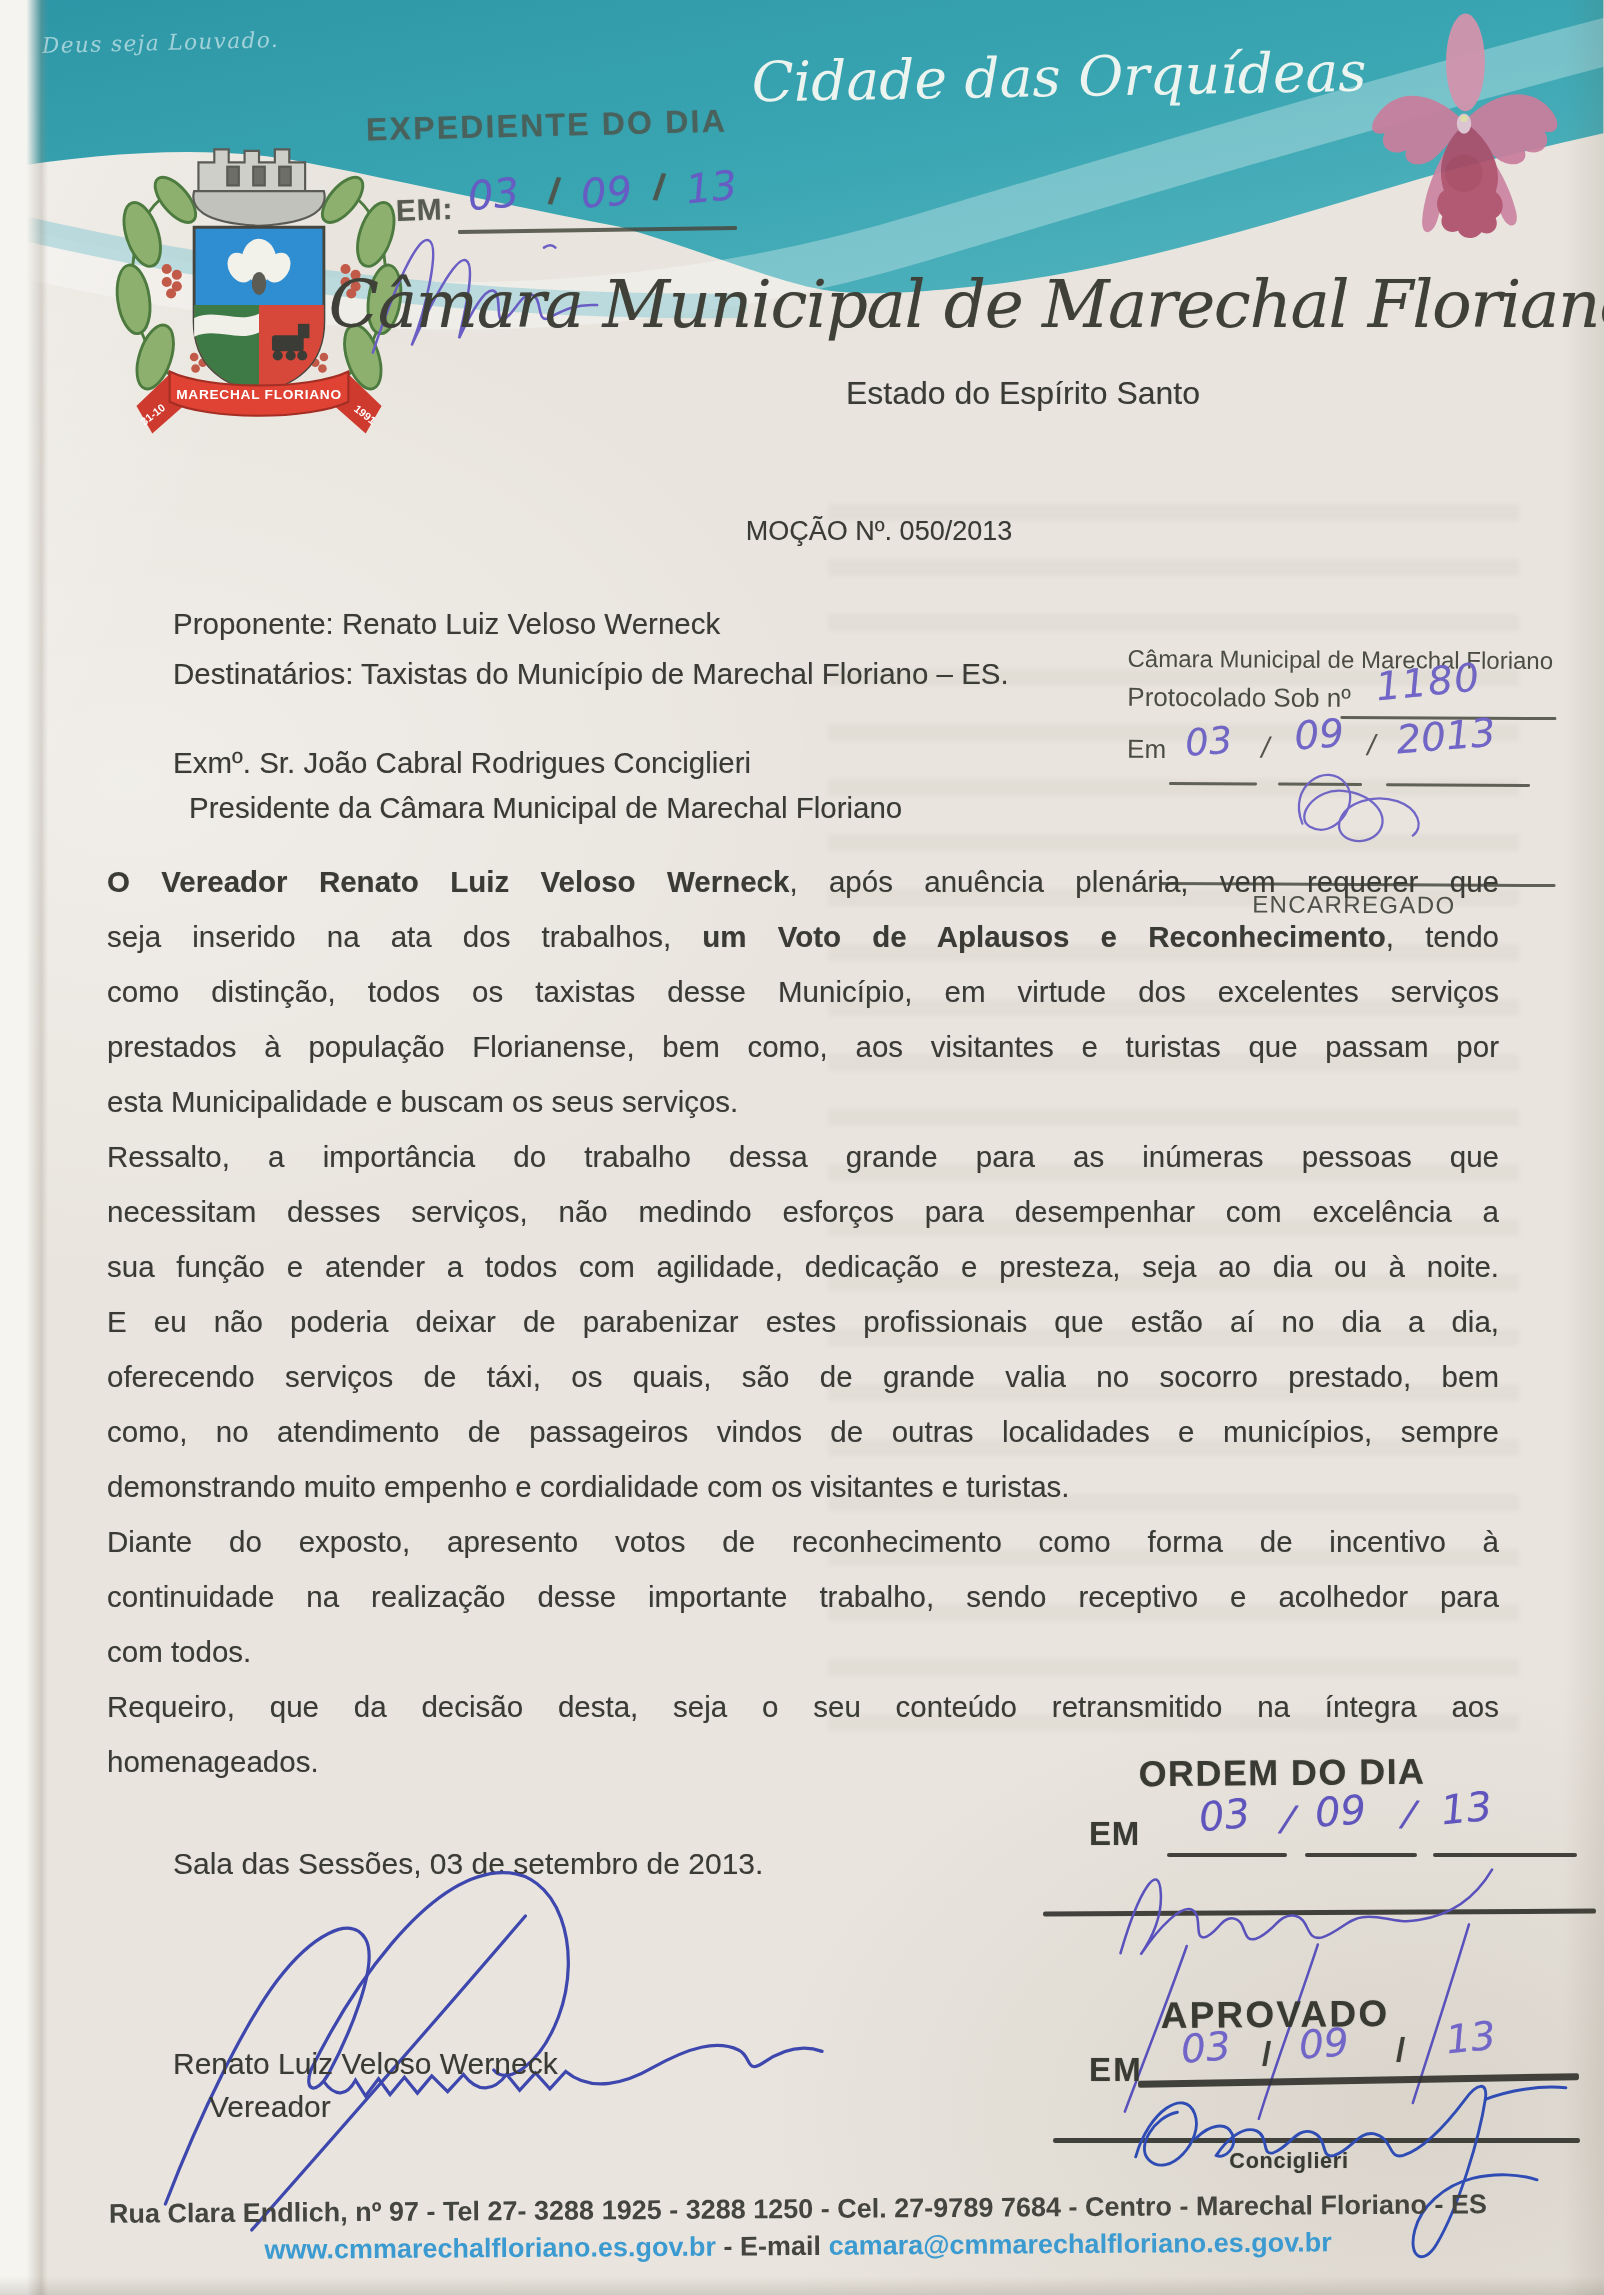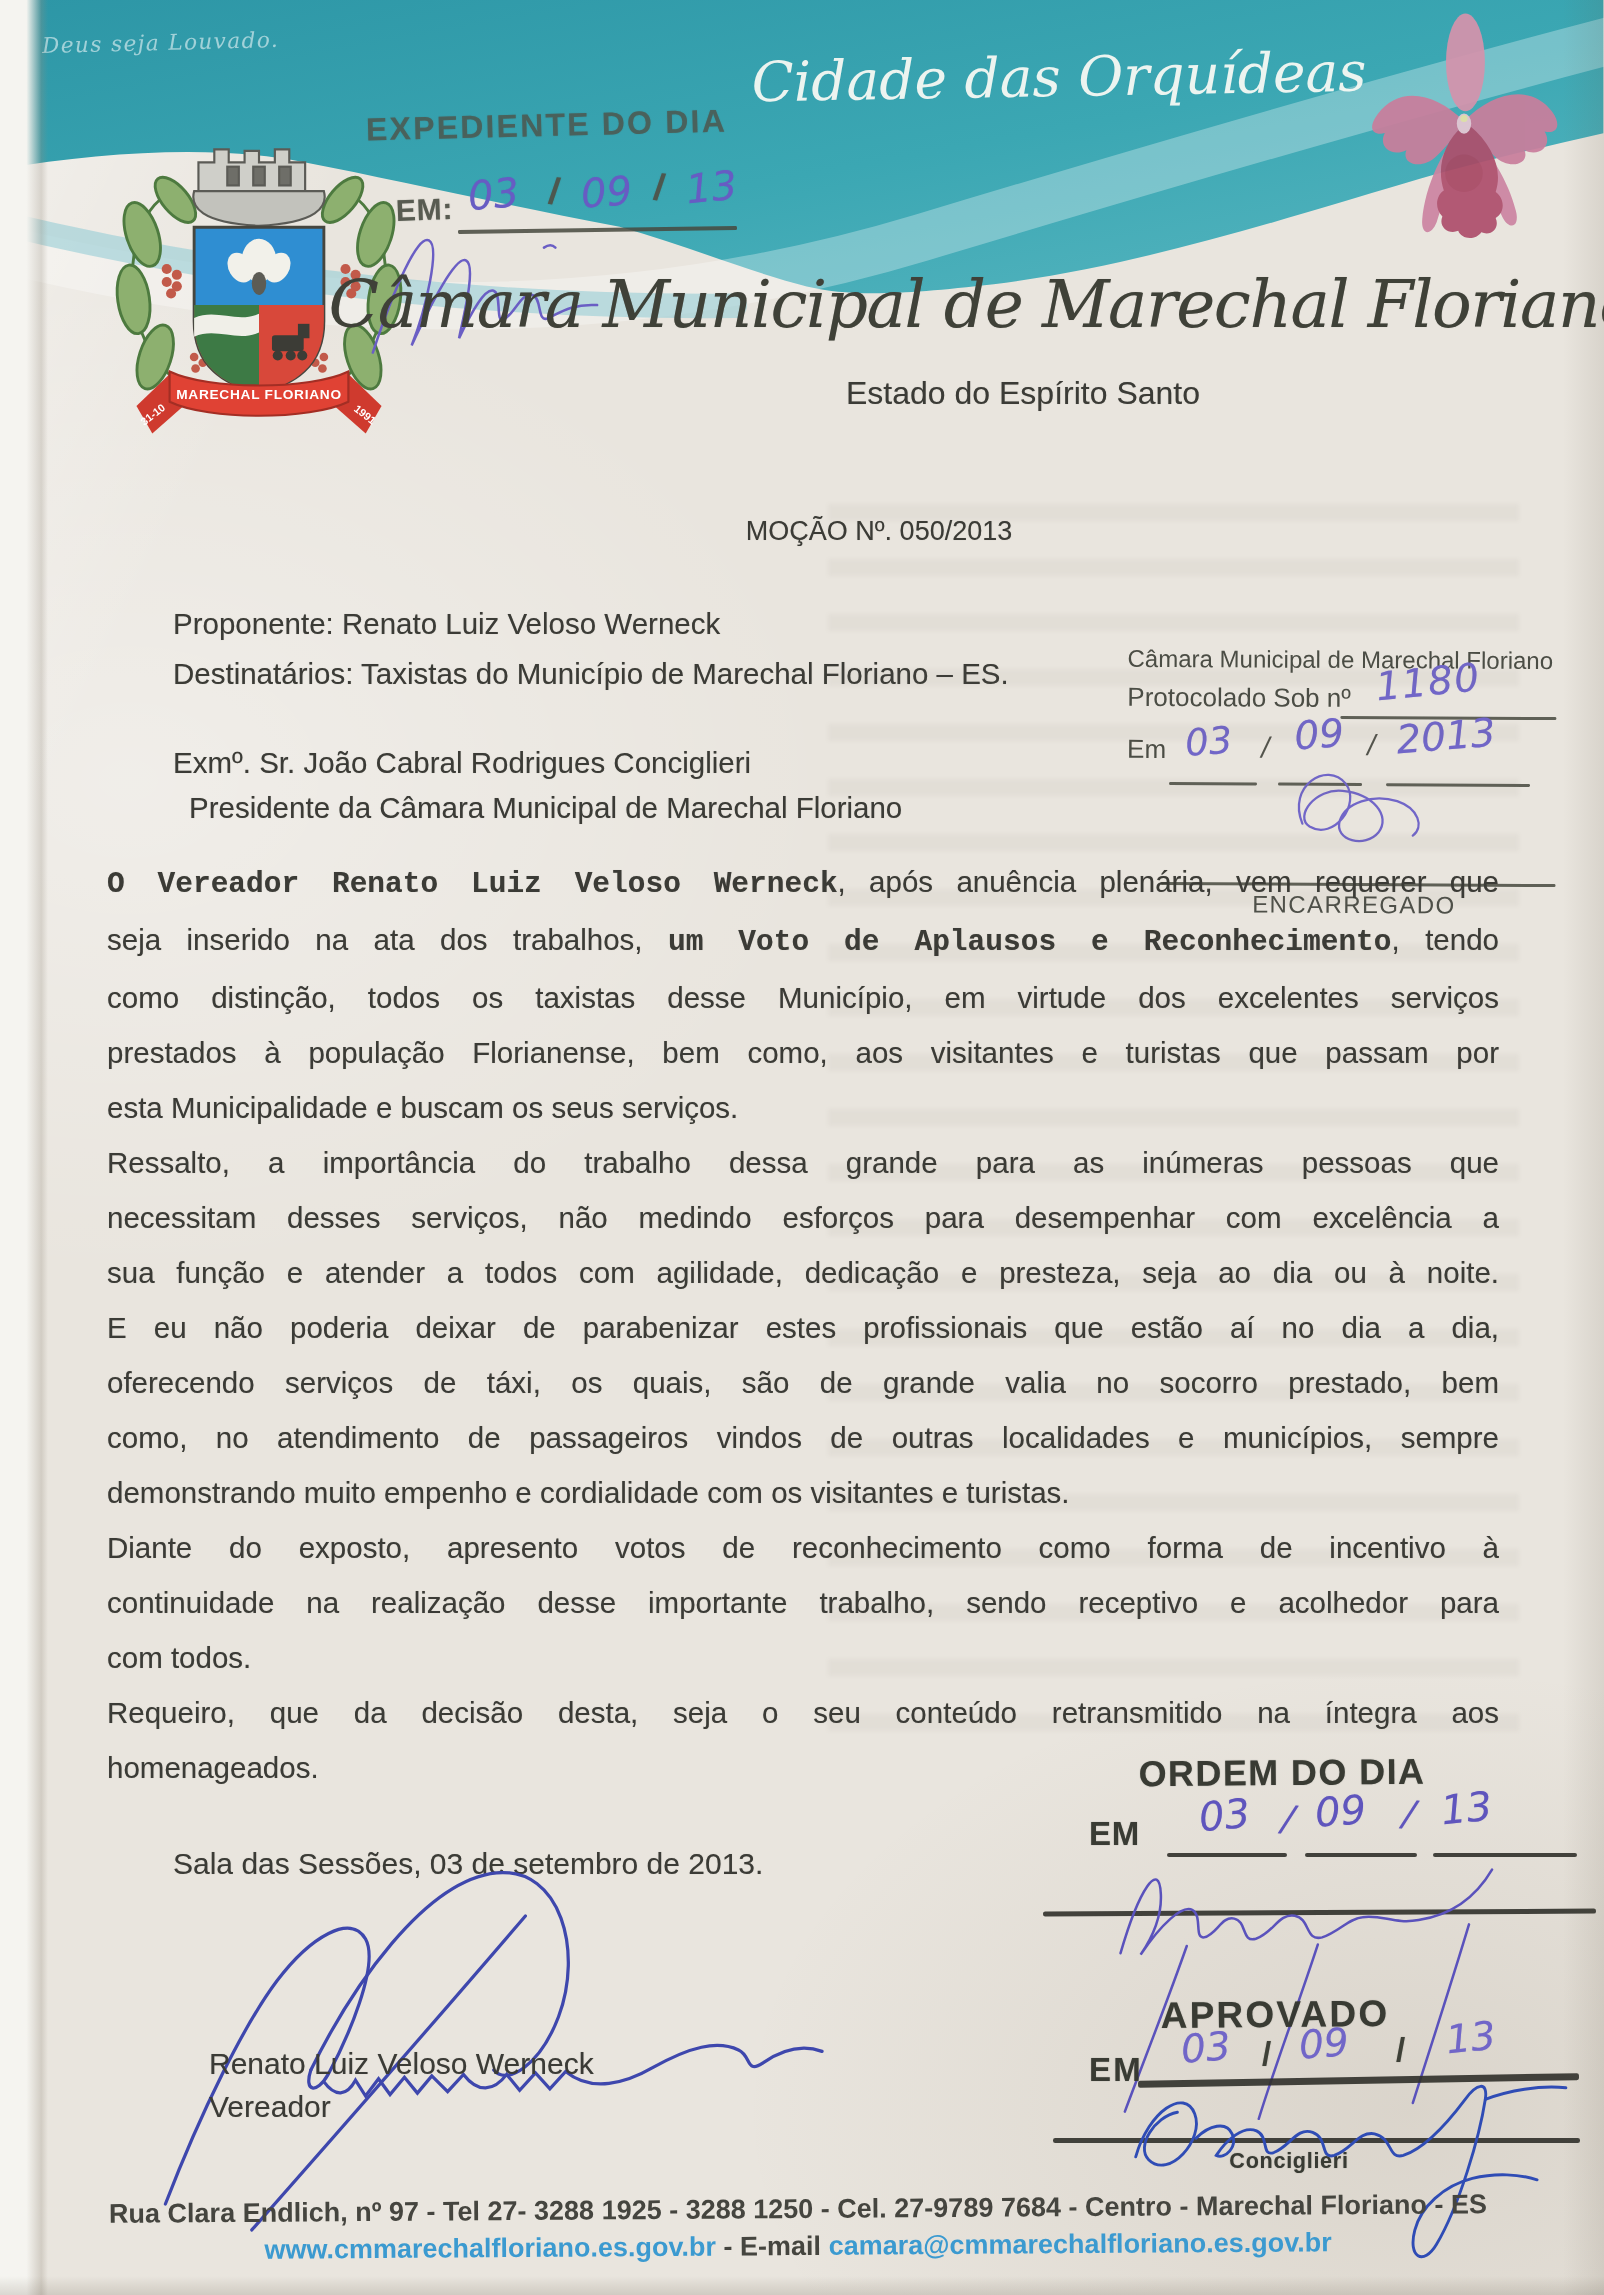--- a/index.html
+++ b/index.html
@@ -15,21 +15,21 @@
   .bold{font-weight:400;}
   .script{font-family:"DejaVu Serif","Liberation Serif",serif;font-style:italic;}
   .stamp{color:rgba(78,82,72,.88);font-weight:700;letter-spacing:2.2px;
     text-shadow:0 0 1.1px rgba(78,82,72,.5);}
   .ink{font-family:"DejaVu Sans",sans-serif;font-style:italic;text-shadow:0 0 0.7px rgba(90,80,190,.4);}
   .bar{background:rgba(70,73,62,.85);border-radius:1.4px;}
   .darkbar{background:rgba(48,48,42,.9);border-radius:2.2px;}
   #body-text{width:1392px;font-size:29.5px;line-height:55px;}
   .bline{text-align:justify;white-space:normal;}
   .bline.j{text-align-last:justify;}
-  .bb{font-weight:700;font-family:Liberation Mono, monospace;}
+  .bb{font-weight:700;}
   .ghost{background:repeating-linear-gradient(180deg, rgba(108,102,90,.11) 0px,
     rgba(108,102,90,.11) 17.3px, rgba(0,0,0,0) 17.3px, rgba(0,0,0,0) 55px);
     filter:blur(2.2px);opacity:.5;}
   .cfoot{white-space:nowrap;font-weight:700;}
   svg{display:block;}
 </style>
 </head>
 <body>
 
 <div id="page">
@@ -236,21 +236,21 @@
     <g fill="none" stroke="#3e47ad" stroke-width="4.5" stroke-linecap="round">
       <path d="M60,600 C110,470 170,350 215,290 C262,228 318,196 338,232 C358,268 312,372 286,420 C270,448 252,444 262,414"></path>
       <path d="M262,414 C318,300 420,150 520,140 C610,132 640,250 606,340 C580,408 534,436 516,414"></path>
       <path d="M280,430 C296,452 312,450 324,428 L338,450 L356,426 L372,448 L392,424 L410,446 L430,422 L452,444 L474,420
                C494,446 516,444 534,420 L552,442 L574,418 L594,440 L616,416 C652,446 700,432 738,410
                C788,382 826,372 856,386 C874,394 866,420 890,404 C916,386 944,378 972,388"></path>
       <path d="M560,200 C440,340 300,500 180,636"></path>
     </g>
   </svg>
 
-  <div class="abs printed bold" style="left:173px;top:2047px;font-size:30px;white-space:nowrap;margin-left:36px;">Renato Luiz Veloso Werneck</div>
+  <div class="abs printed bold" style="left:173px;top:2047px;font-size:30px;white-space:nowrap;">Renato Luiz Veloso Werneck</div>
   <div class="abs printed bold" style="left:173px;top:2090px;font-size:30px;white-space:nowrap;margin-left:36px;">Vereador</div>
 
   <div class="abs stamp" style="left:1275px;top:1994px;transform:translateX(-50%) rotate(-.5deg);font-size:37px;letter-spacing:2.2px;color:rgba(52,54,46,.95);white-space:nowrap;">APROVADO</div>
   <div class="abs stamp" style="left:1089px;top:2051px;font-size:33px;color:rgba(52,54,46,.95);">EM</div>
   <div class="abs ink" style="left:1181px;top:2025px;font-size:39px;color:#7166c8;transform:rotate(-5deg);">03</div>
   <div class="abs stamp" style="left:1262px;top:2035px;font-size:33px;color:rgba(52,54,46,.9);">/</div>
   <div class="abs ink" style="left:1299px;top:2021px;font-size:39px;color:#7166c8;transform:rotate(-4deg);">09</div>
   <div class="abs stamp" style="left:1396px;top:2031px;font-size:33px;color:rgba(52,54,46,.9);">/</div>
   <div class="abs ink" style="left:1446px;top:2015px;font-size:39px;color:#7166c8;transform:rotate(-6deg);">13</div>
   <div class="abs darkbar" style="left:1138px;top:2077px;width:441px;height:6.5px;transform:rotate(-1deg);"></div>

